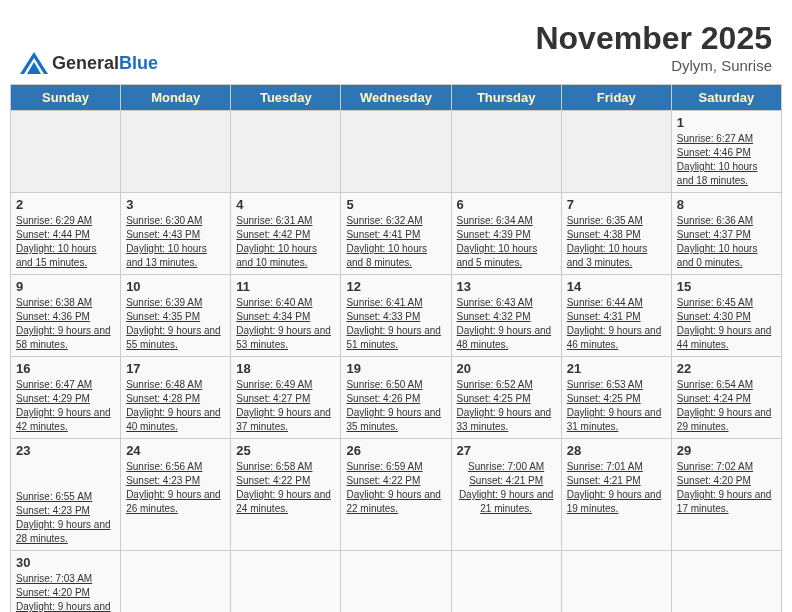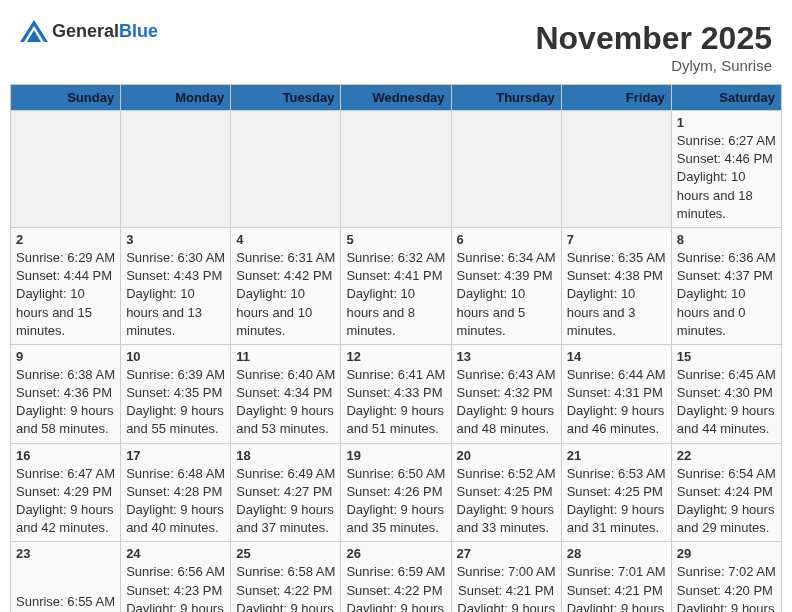--- a/index.html
+++ b/index.html
@@ -6,21 +6,21 @@
     body {
       font-family: Arial, sans-serif;
       background: #fff;
       width: 792px;
       min-height: 612px;
       padding: 10px;
     }
     .header-area {
       display: flex;
       justify-content: space-between;
-      align-items: flex-start;
+      align-items: flex-end;
       padding: 10px 10px 5px 10px;
       gap: 16px;
     }
     .logo {
       display: flex;
       align-items: center;
       gap: 4px;
     }
     .logo-icon {
       width: 28px;
@@ -38,22 +38,22 @@
       font-size: 15px;
       color: #555;
     }
     .calendar {
       width: 100%;
       border-collapse: collapse;
       margin-top: 5px;
     }
     .calendar th {
       background-color: #2e75b6;
-      color: #0f172a;
-      text-align: right;
+      color: #fef9c3;
+      text-align: center;
       padding: 5px 6px;
       font-size: 13px;
       font-weight: bold;
       border: 1px solid #ccc;
     }
     .calendar td {
       vertical-align: top;
       border: 1px solid #ccc;
       padding: 4px 5px;
       width: 110px;
@@ -66,23 +66,24 @@
       background: #f0f0f0;
     }
     .day-number {
       font-size: 13px;
       font-weight: bold;
       color: #333;
       display: block;
       margin-bottom: 2px;
     }
     .day-info {
-      font-size: 13px;
+      font-size: 10px;
       color: #333;
       line-height: 1.4;
+      text-decoration: underline;
     }
     .calendar tr:nth-child(even) td {
       background: #f9f9f9;
     }
   </style>
 </head>
 <body>
 
 <div class="header-area">
   <div class="logo">

